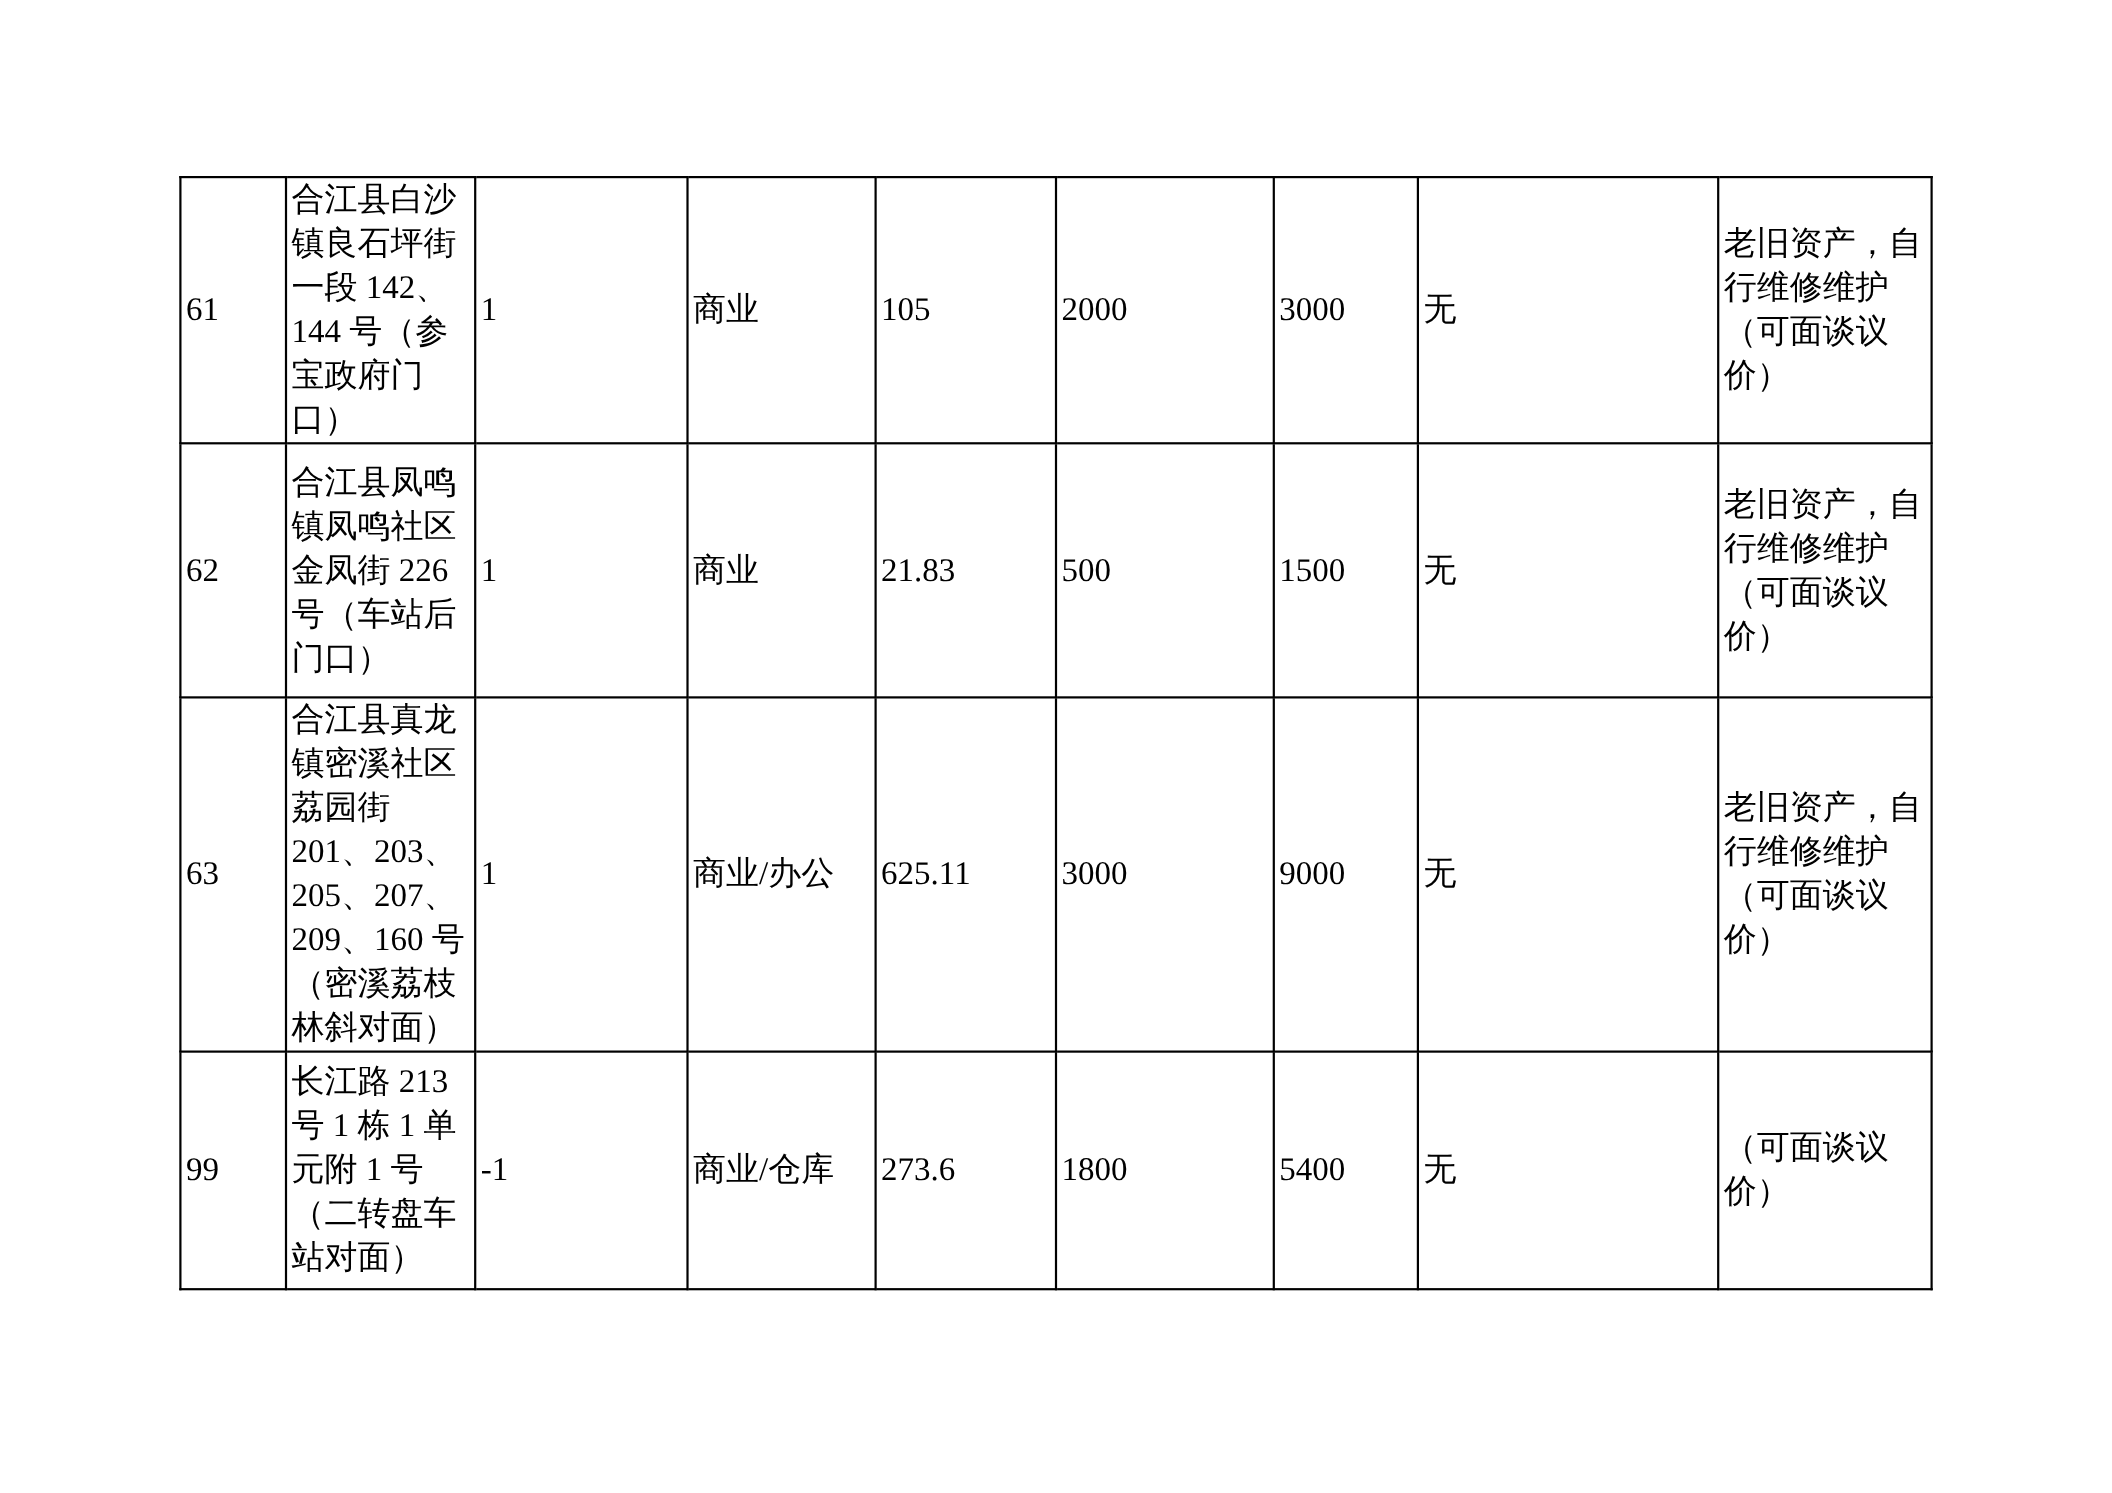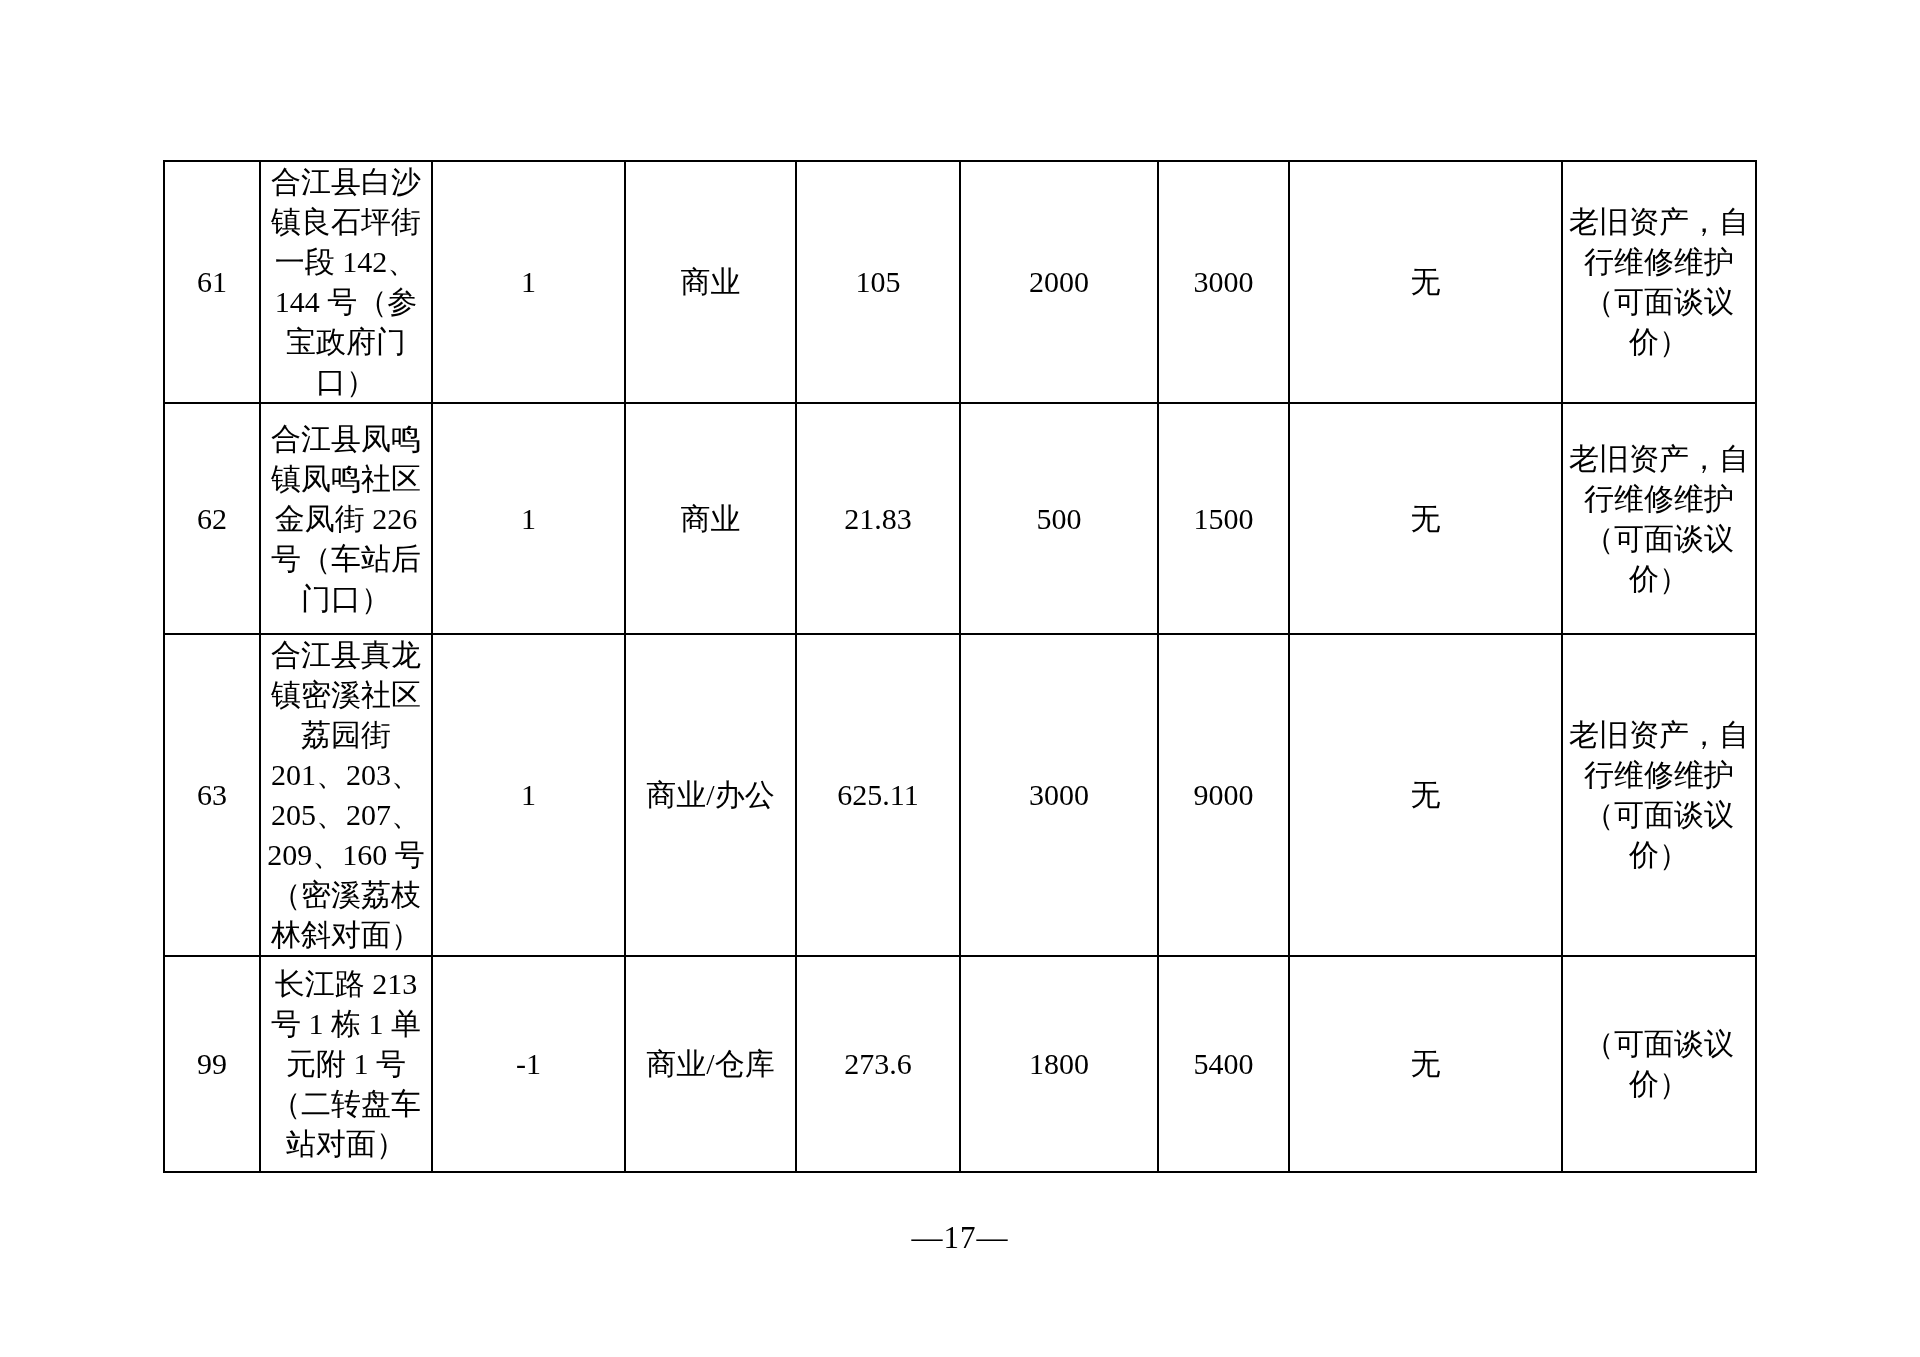--- a/index.html
+++ b/index.html
@@ -20,21 +20,21 @@
     position: absolute;
     left: 163px;
     top: 160px;
     width: 1592px;
     border-collapse: collapse;
     table-layout: fixed;
   }
   table.asset-table td {
     border: 2px solid #000000;
     vertical-align: middle;
-    text-align: center;
+    text-align: left;
     font-size: 30px;
     line-height: 40px;
     padding: 0 4px;
     word-break: normal;
     overflow: hidden;
   }
   td.cell-addr {
     text-align: justify;
     text-justify: inter-ideograph;
     padding: 0 11px;
@@ -121,15 +121,14 @@
         <td class="cell-usage">商业/仓库</td>
         <td class="cell-area">273.6</td>
         <td class="cell-price">1800</td>
         <td class="cell-price">5400</td>
         <td class="cell-enc">无</td>
         <td class="cell-remark">（可面谈议价）</td>
       </tr>
     </tbody>
   </table>
 
-  <div class="page-footer">—17—</div>
 
 </div>
 
 </body></html>

